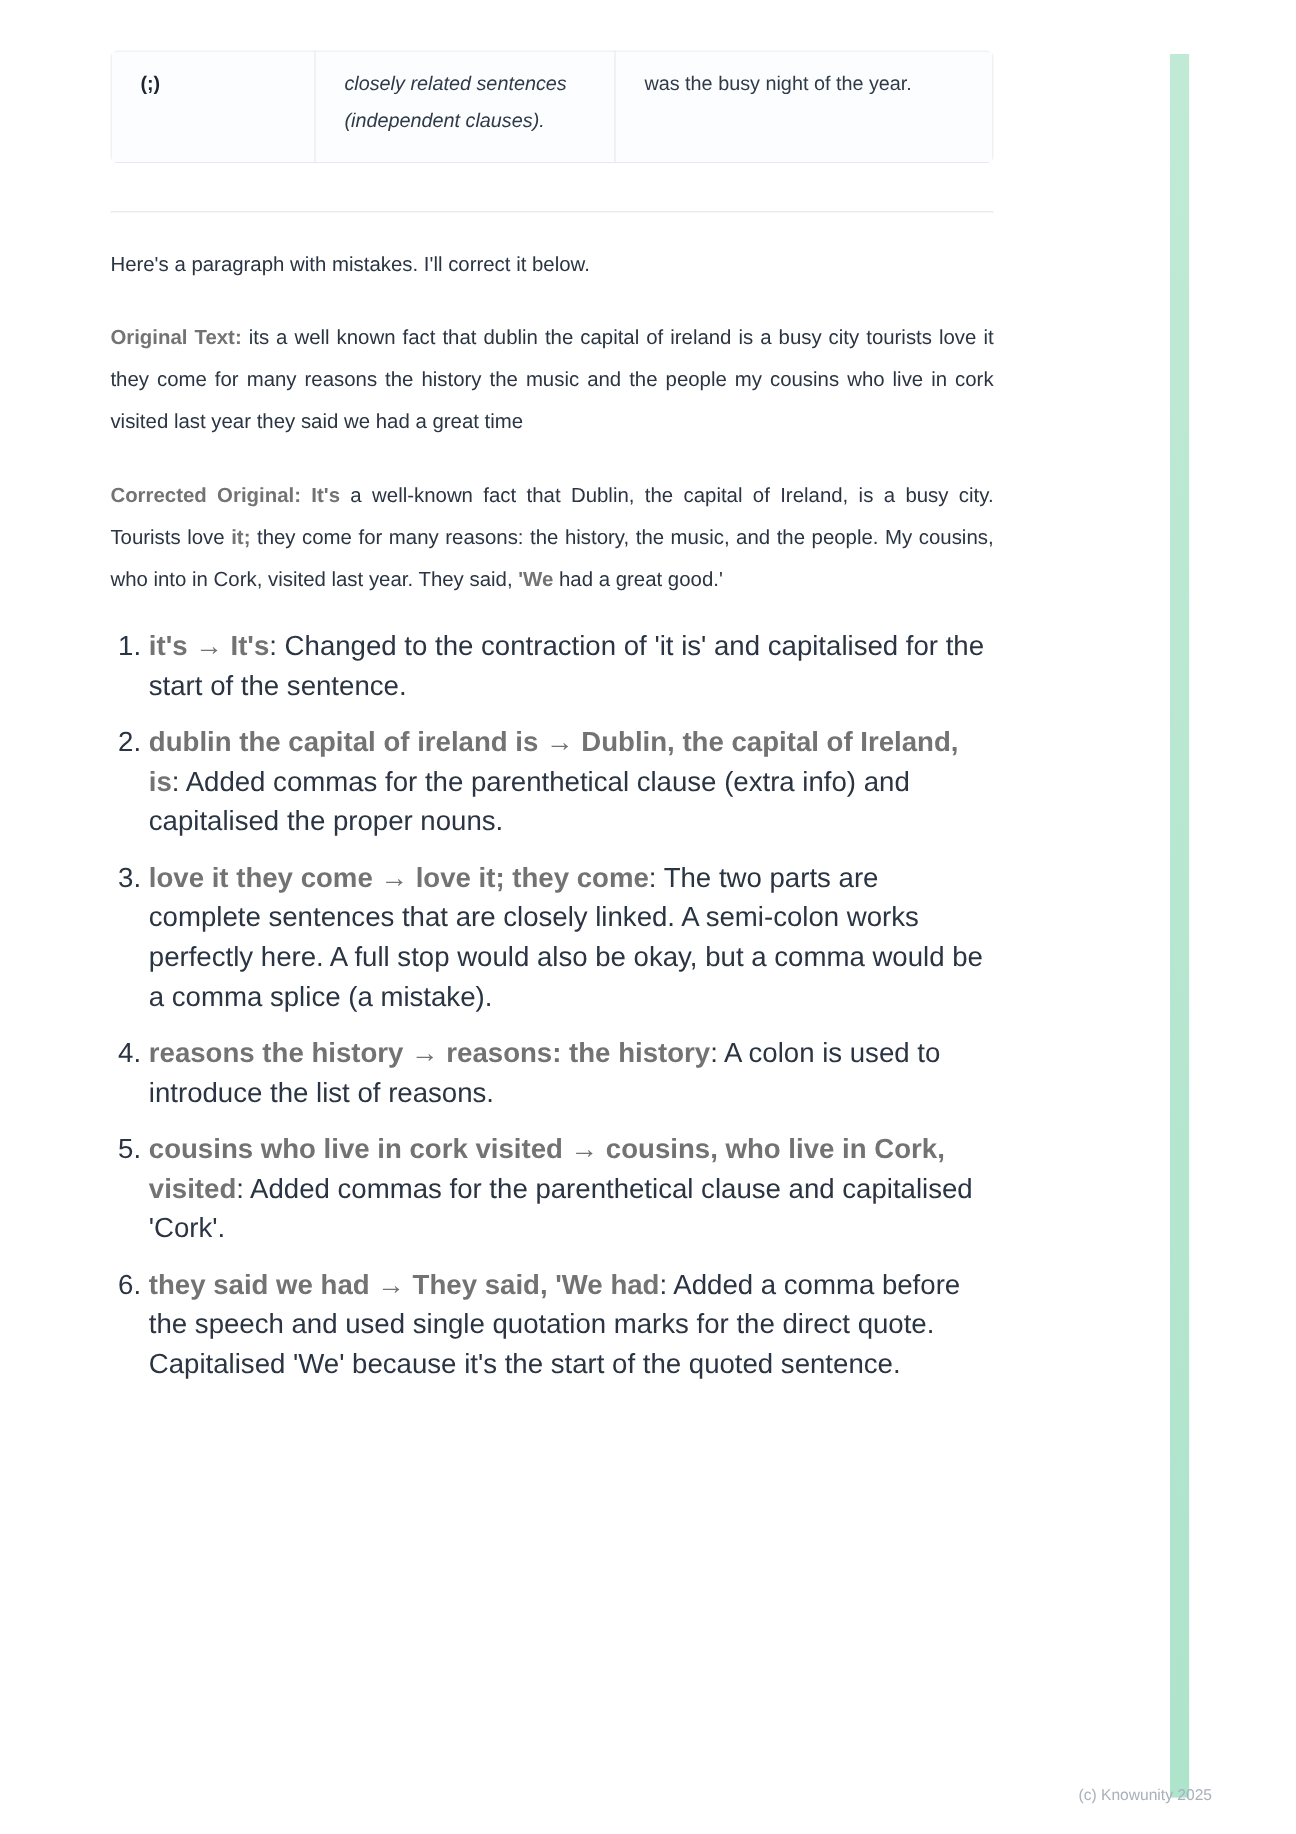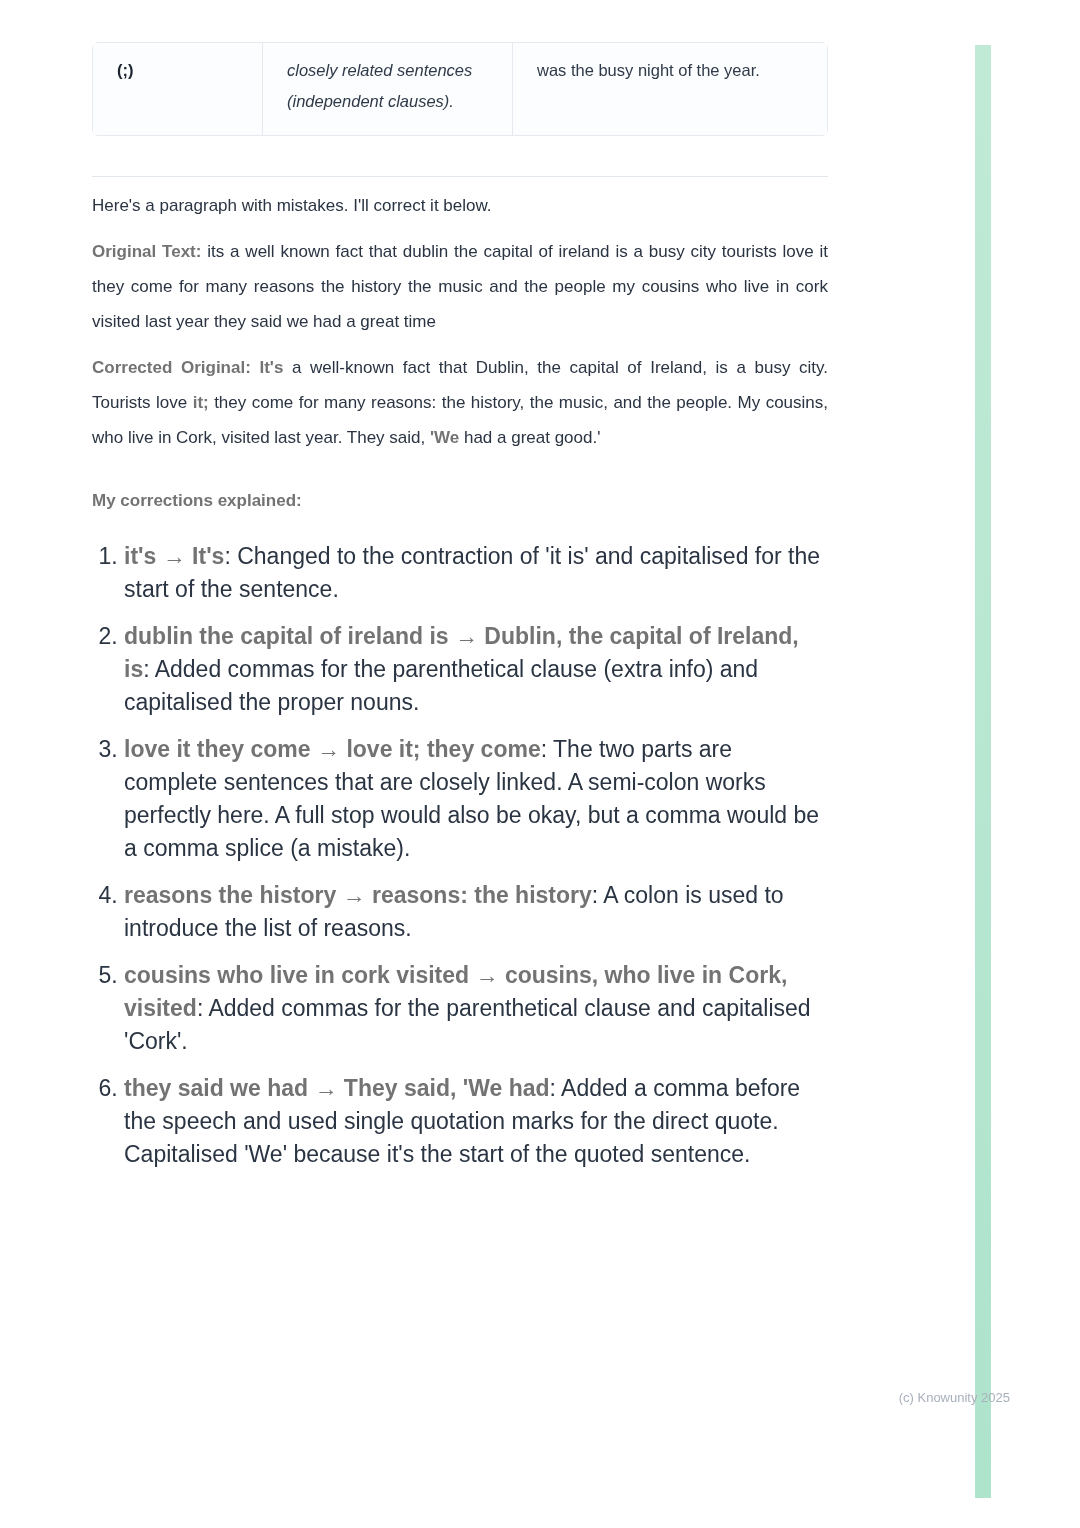--- a/index.html
+++ b/index.html
@@ -41,21 +41,21 @@
     vertical-align: top;
     padding: 12px 24px 18px 24px;
   }
   .ptable .col-mark { width: 170px; }
   .ptable .col-usage { width: 250px; font-style: italic; }
   .ptable td strong { font-weight: 700; color: #1c2530; }
   
   .para {
     font-size: 17px;
     line-height: 35px;
-    margin-top: 11px;
+    margin-top: 26px;
   }
   .justify { text-align: justify; }
   .tip {
     font-style: italic;
     margin-top: 45px;
     color: #2d3847;
   }
   .divider {
     border: none;
     border-top: 1px solid #e3e8ee;
@@ -86,21 +86,21 @@
     position: absolute;
     left: 975px;
     top: 45px;
     width: 16px;
     height: 1453px;
     background: linear-gradient(180deg, #c0ead6 0%, #aee3cc 100%);
     z-index: 1;
   }
   .watermark {
     position: absolute;
-    top: 1390px;
+    top: 1488px;
     right: 70px;
     font-size: 13px;
     color: #a8b0bc;
     z-index: 5;
     white-space: nowrap;
   }
 </style>
 </head>
 <body>
 
@@ -123,25 +123,22 @@
     </div>
 
 
     <hr class="divider">
 
 
     <p class="para">Here's a paragraph with mistakes. I'll correct it below.</p>
 
     <p class="para justify"><strong>Original Text: </strong><span>its a well known fact that dublin the capital of ireland is a busy city tourists love it they come for many reasons the history the music and the people my cousins who live in cork visited last year they said we had a great time</span></p>
 
-    <p class="para justify"><strong>Corrected Original: It's </strong><span>a well-known fact that Dublin, the capital of Ireland, is a busy city. Tourists love </span><strong>it;</strong><span> they come for many reasons: the history, the music, and the people. My cousins, who live in Cork, visited last year. They said, </span><strong>'We</strong><span> had a great good.'</span></p>
+    <p class="para justify"><strong>Corrected Original: It's </strong><span>a well-known fact that Dublin, the capital of Ireland, is a busy city. Tourists love </span><strong>it;</strong><span> they come for many reasons: the history, the music, and the people. My cousins, who into in Cork, visited last year. They said, </span><strong>'We</strong><span> had a great good.'</span></p>
 
-    <p class="para corrections-heading">
-      <strong>My corrections explained:</strong>
-    </p>
 
     <ol class="corrections">
       <li><strong>it's → It's</strong><span>: Changed to the contraction of 'it is' and capitalised for the start of the sentence.</span></li>
       <li><strong>dublin the capital of ireland is → Dublin, the capital of Ireland, is</strong><span>: Added commas for the parenthetical clause (extra info) and capitalised the proper nouns.</span></li>
       <li><strong>love it they come → love it; they come</strong><span>: The two parts are complete sentences that are closely linked. A semi-colon works perfectly here. A full stop would also be okay, but a comma would be a comma splice (a mistake).</span></li>
       <li><strong>reasons the history → reasons: the history</strong><span>: A colon is used to introduce the list of reasons.</span></li>
       <li><strong>cousins who live in cork visited → cousins, who live in Cork, visited</strong><span>: Added commas for the parenthetical clause and capitalised 'Cork'.</span></li>
       <li><strong>they said we had → They said, 'We had</strong><span>: Added a comma before the speech and used single quotation marks for the direct quote. Capitalised 'We' because it's the start of the quoted sentence.</span></li>
     </ol>
 

